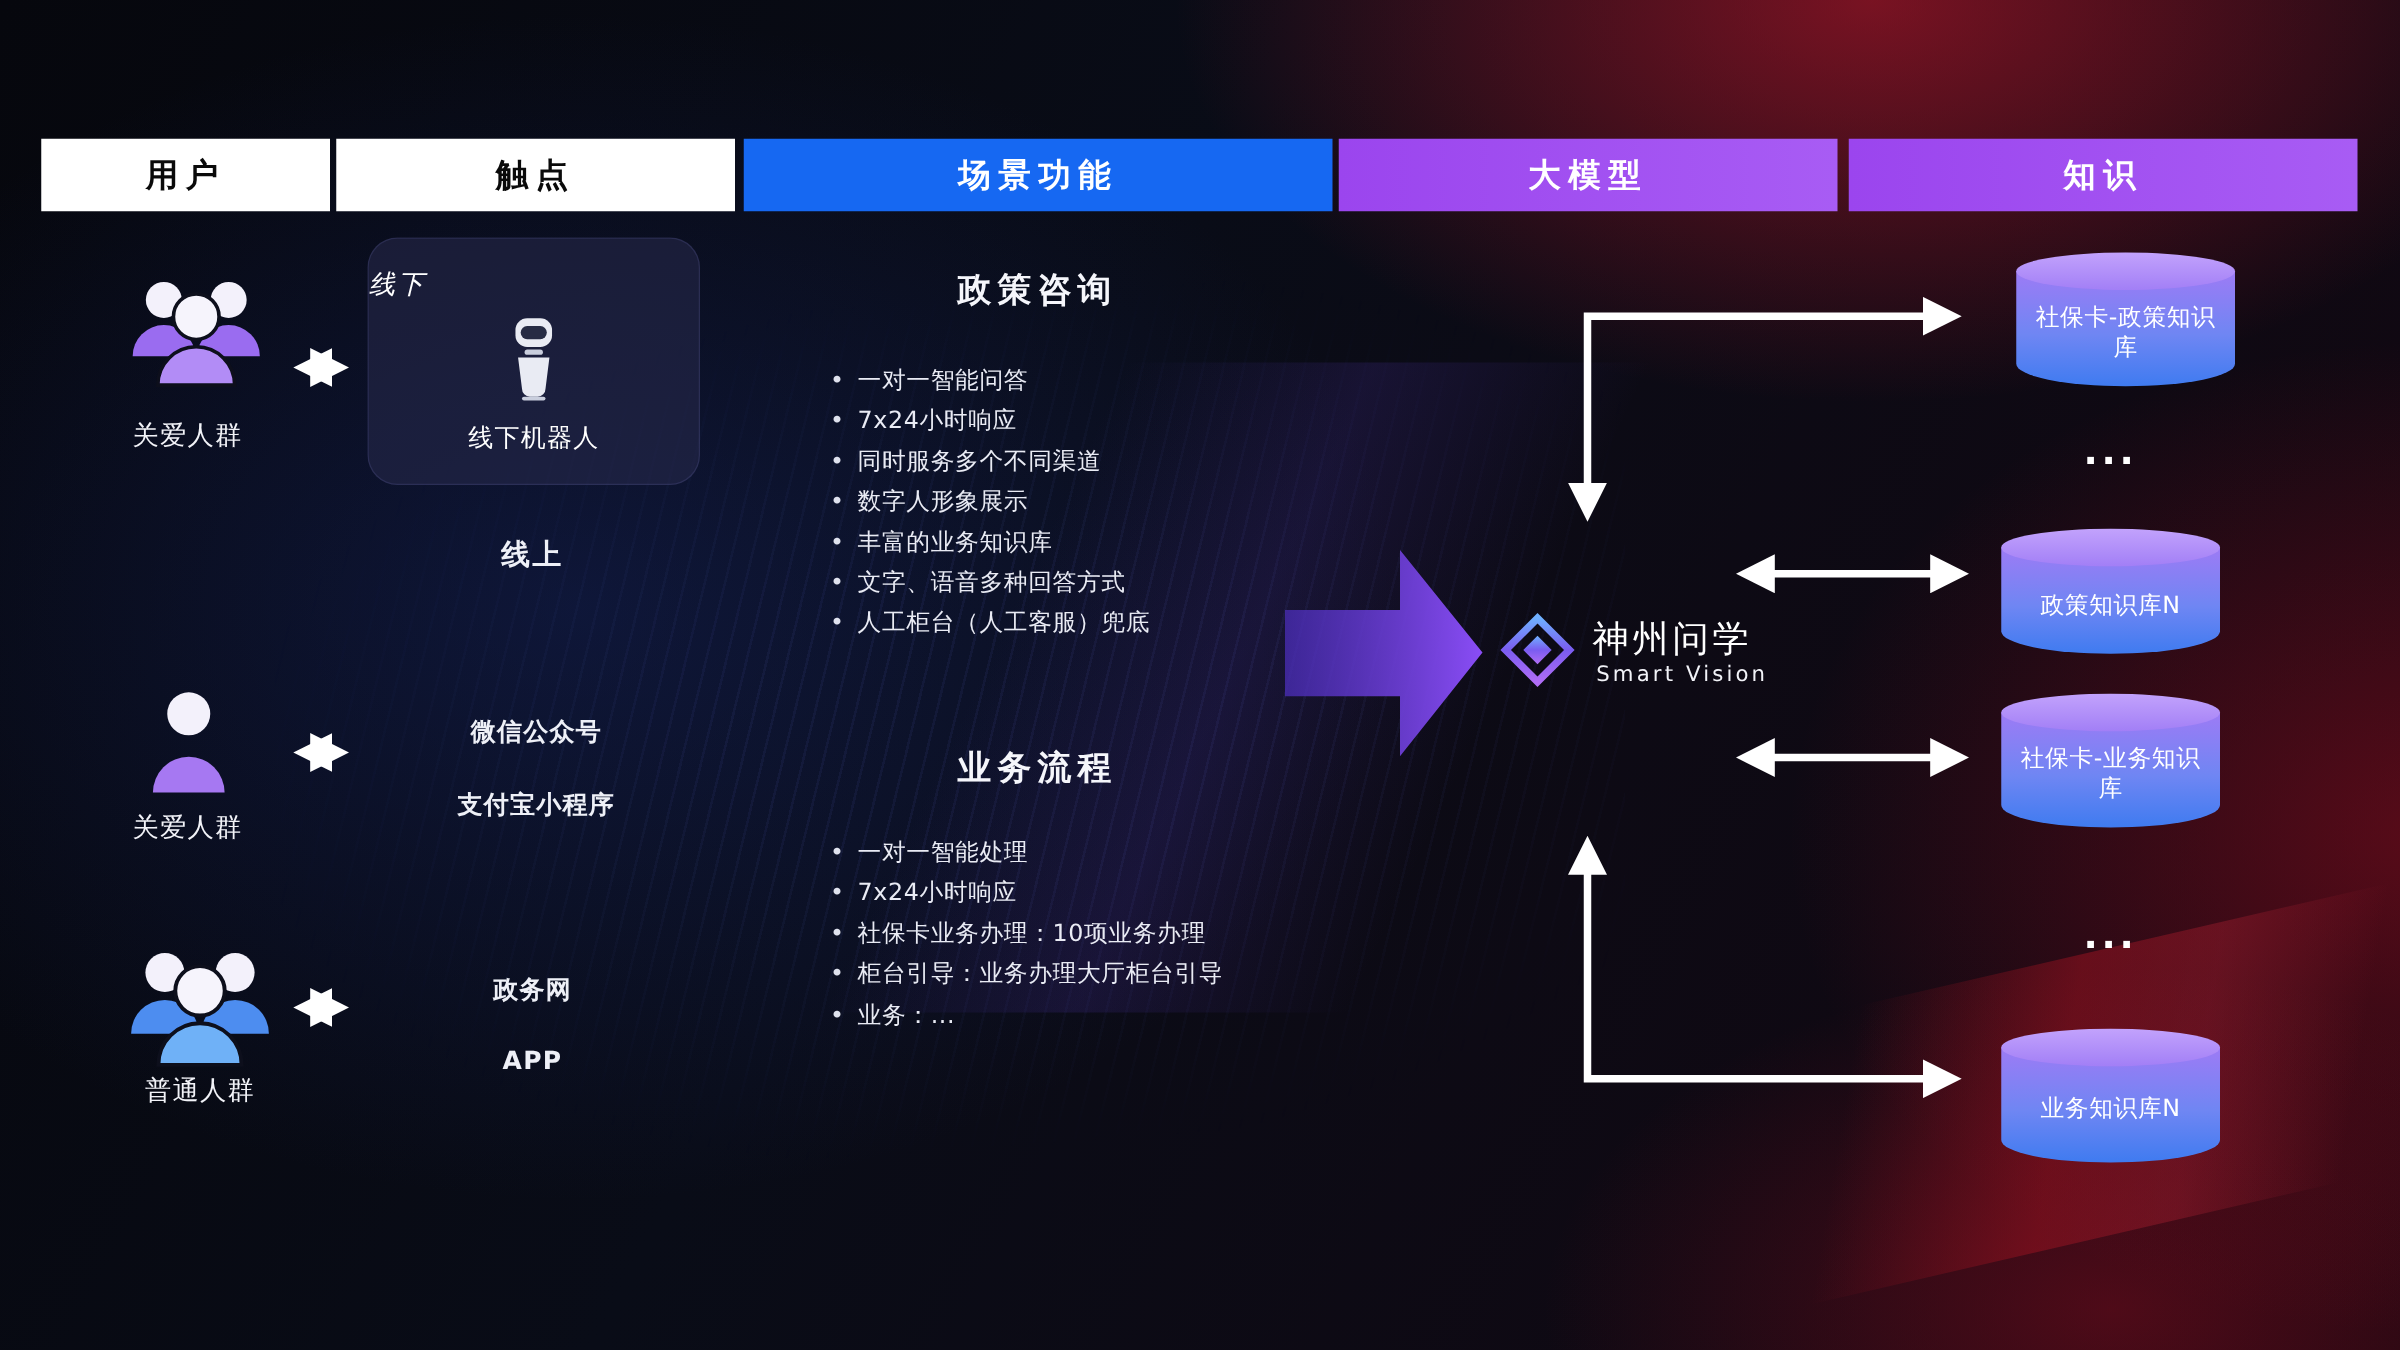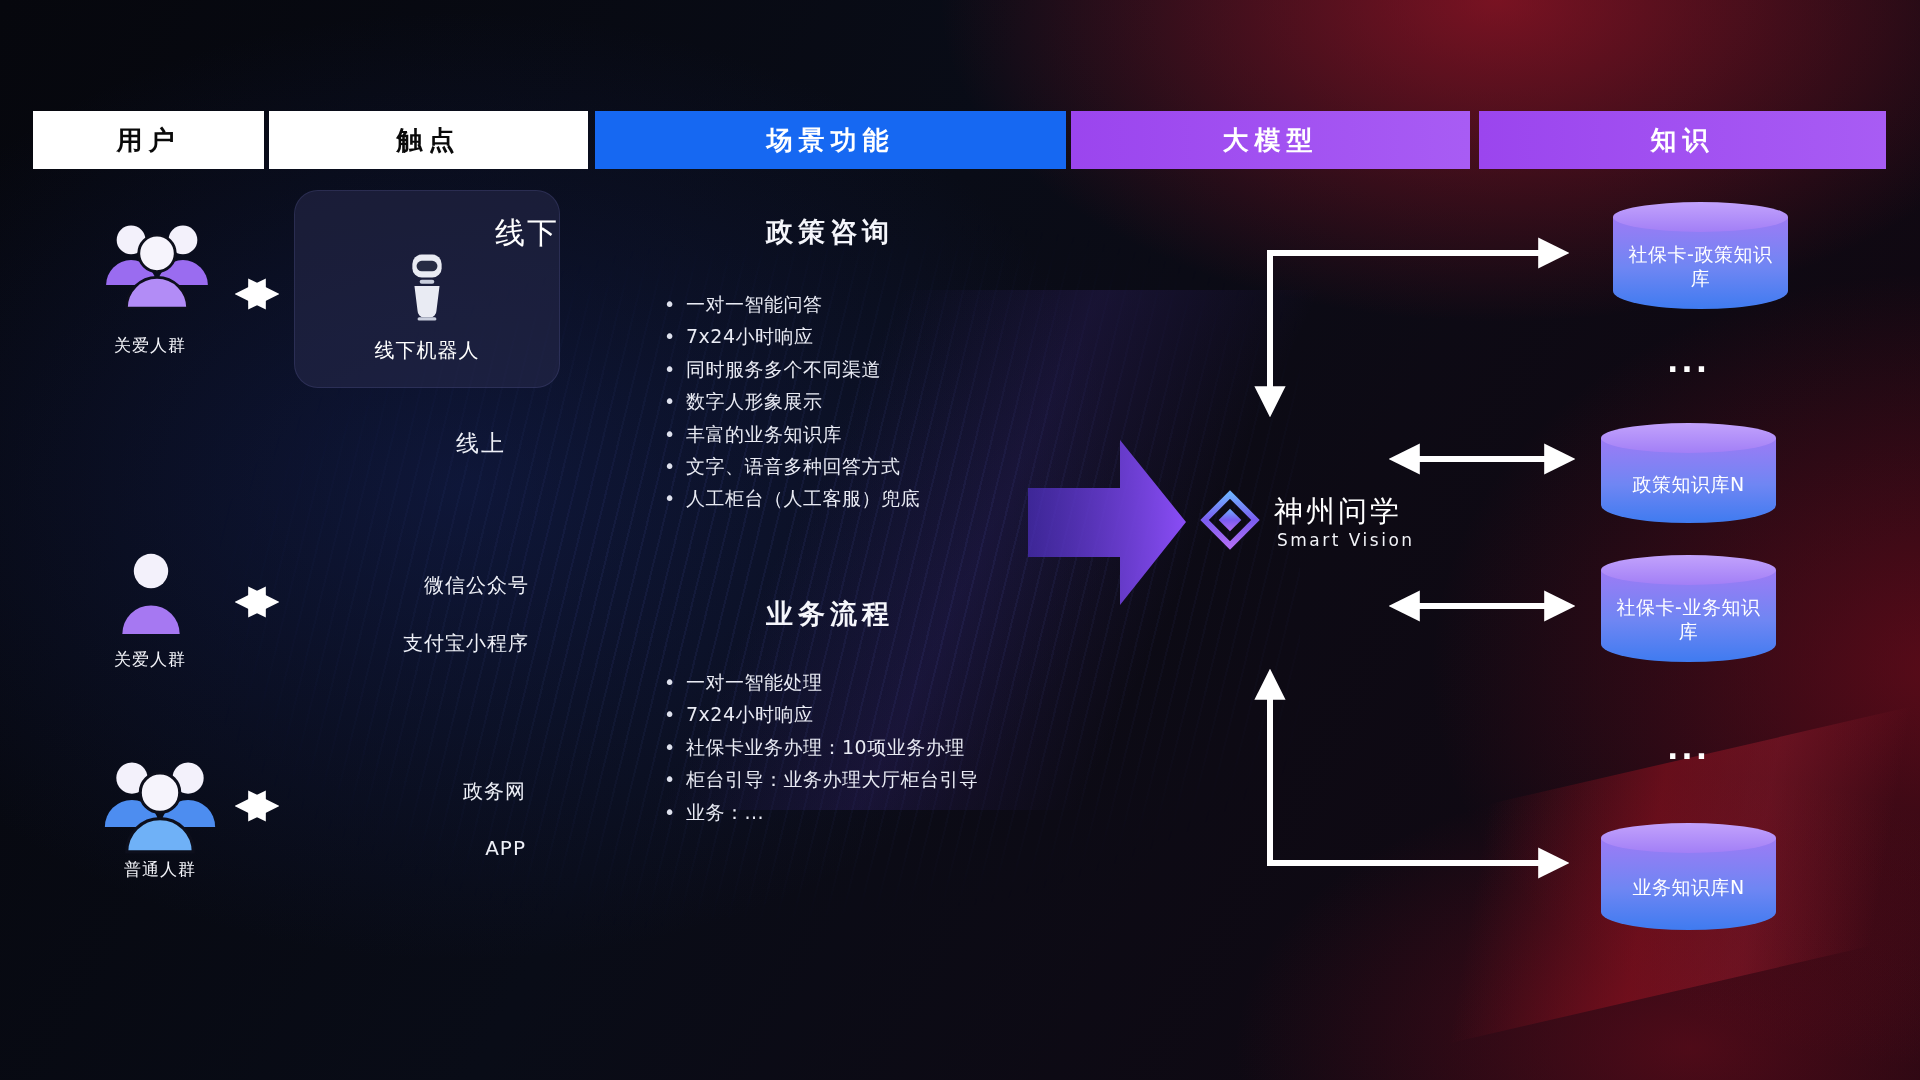--- a/index.html
+++ b/index.html
@@ -29,27 +29,27 @@
     background:linear-gradient(100deg, transparent 18%, rgba(150,18,32,.55) 45%, rgba(215,40,60,.28) 62%, transparent 82%);
     transform:skewY(-13deg);border-radius:60px;
   }
   .hdr{
     position:absolute;top:111px;height:58px;display:flex;align-items:center;justify-content:center;
     font-size:26px;font-weight:bold;letter-spacing:6px;
   }
   .hdr.white{background:#fff;color:#0a0a0a;}
   .hdr.blue{background:#1668f2;color:#fff;}
   .hdr.purple{background:linear-gradient(90deg,#9b45ee,#a85cf4);color:#fff;}
-  .lbl{position:absolute;text-align:center;font-size:17px;letter-spacing:1px;color:#f2f3f8;}
-  .chan{position:absolute;text-align:right;font-size:20px;letter-spacing:1px;color:#eef0f7;}
+  .lbl{position:absolute;text-align:center;font-size:21px;letter-spacing:1px;color:#f2f3f8;}
+  .chan{position:absolute;text-align:center;font-size:20px;letter-spacing:1px;color:#eef0f7;font-weight:bold;}
   .touch-card{
     position:absolute;left:294px;top:190px;width:264px;height:196px;border-radius:24px;
     background:rgba(40,42,76,.55);border:1px solid rgba(130,130,210,.16);
   }
-  .touch-card .t-top{position:absolute;top:22px;left:0;width:100%;text-align:right;font-size:30px;letter-spacing:2px;}
+  .touch-card .t-top{position:absolute;top:22px;left:0;width:100%;text-align:left;font-size:21px;letter-spacing:2px;font-style:italic;}
   .touch-card .t-bottom{position:absolute;top:146px;left:0;width:100%;text-align:center;font-size:20px;letter-spacing:1px;}
   .touch-card .robot{position:absolute;top:56px;left:50%;transform:translateX(-50%);}
   .scn-title{position:absolute;width:320px;text-align:center;font-size:27px;font-weight:bold;letter-spacing:5px;color:#f5f6fb;}
   .scn-list{position:absolute;left:664px;margin:0;padding:0;list-style:none;font-size:19px;line-height:32.4px;color:#e9ebf4;letter-spacing:.5px;}
   .scn-list .dot{display:inline-block;width:22px;color:#dfe2ee;}
   .logo-name{position:absolute;left:1274px;top:492px;font-size:29px;font-weight:normal;letter-spacing:3px;}
   .logo-sub{position:absolute;left:1277px;top:530px;font-size:17px;letter-spacing:2.5px;color:#f2f3f8;}
   .cyl{position:absolute;width:175px;}
   .cyl .cap{position:absolute;top:0;left:0;width:175px;height:30px;border-radius:50%;
     background:linear-gradient(180deg,#c2a2fc,#a27ff6);z-index:2;}

